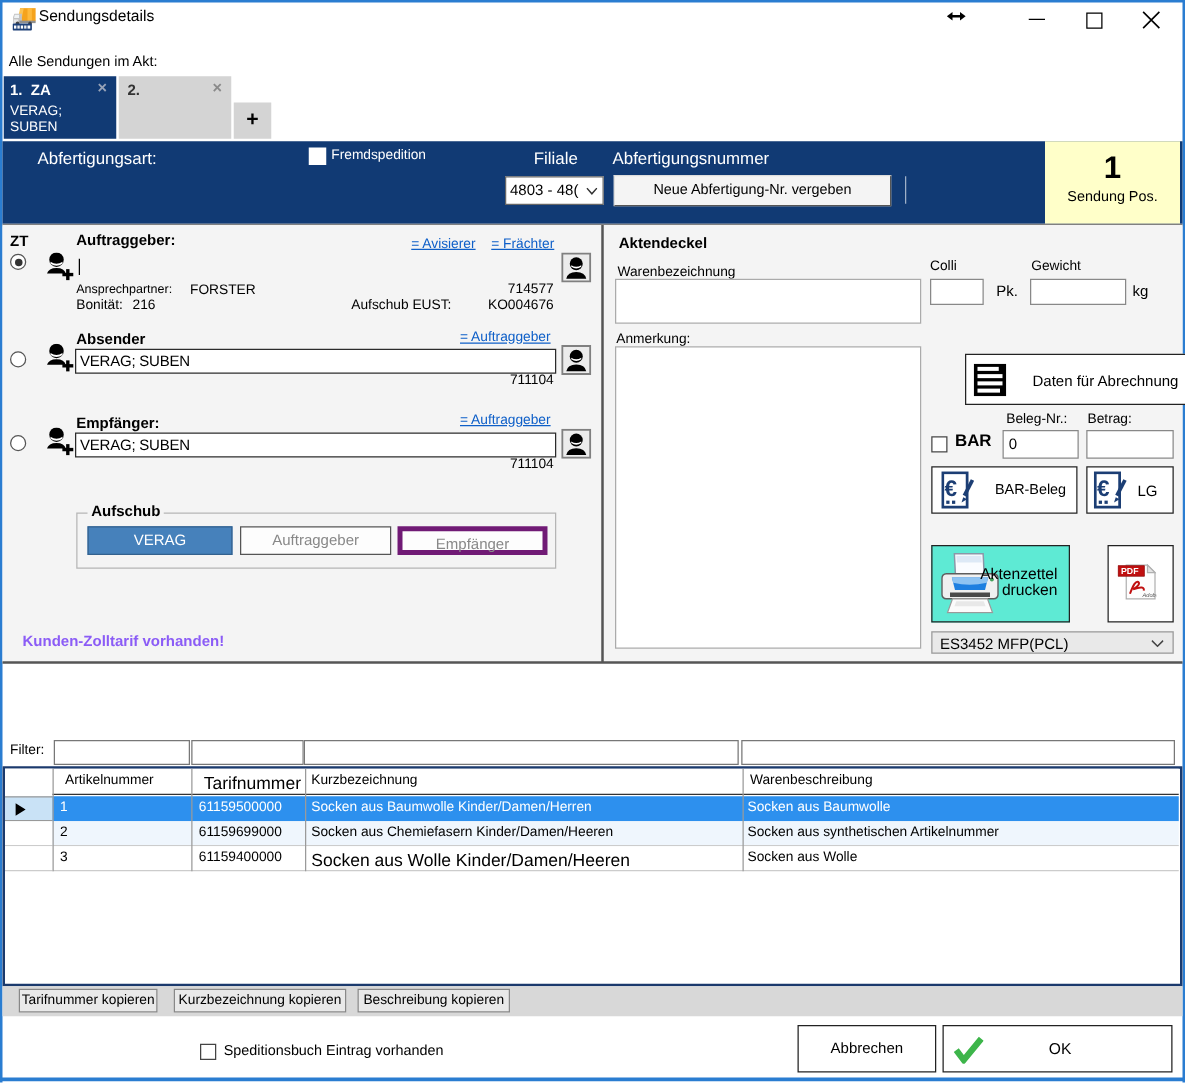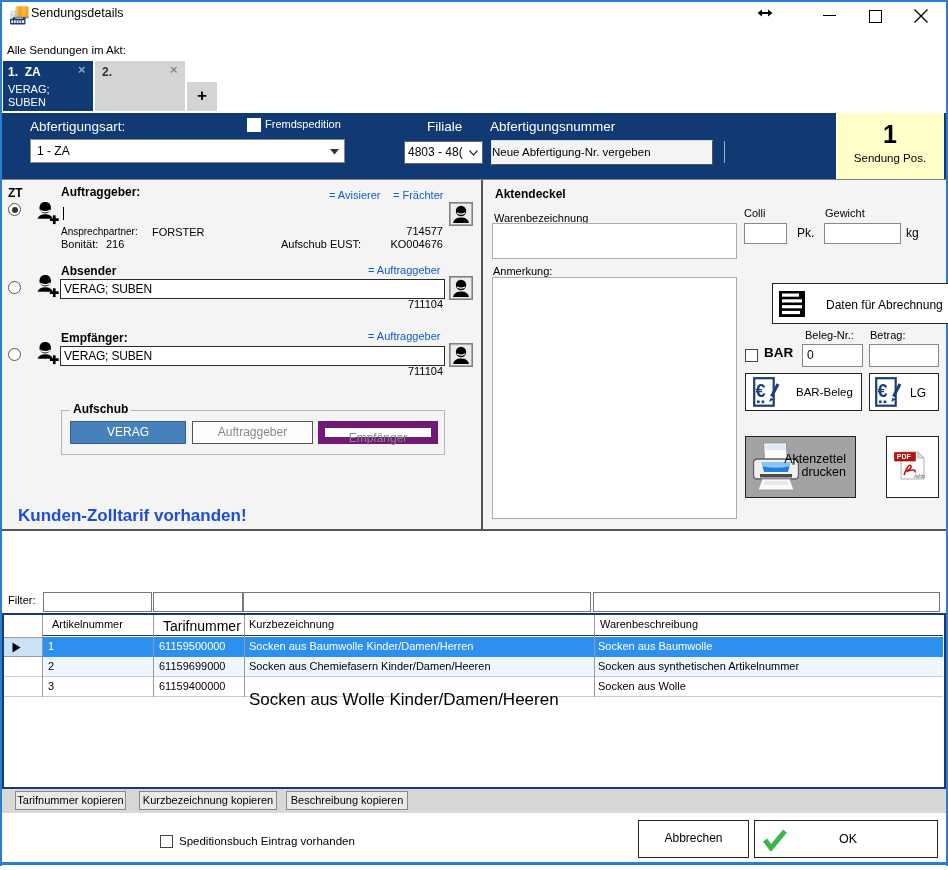--- a/index.html
+++ b/index.html
@@ -1,20 +1,20 @@
 <!DOCTYPE html>
 <html><head>
 <meta charset="utf-8">
 <style>
   * { margin:0; padding:0; box-sizing:border-box; }
   html,body { width:948px; height:870px; background:#fff; font-family:"Liberation Sans", sans-serif; }
   #win { position:absolute; left:0; top:0; width:948px; height:870px; background:#fff; overflow:hidden; }
   .abs { position:absolute; }
   .lbl { position:absolute; white-space:nowrap; }
-  .link { color:#0e5fc8; font-size:11px; }
+  .link { color:#0e5fc8; text-decoration:underline; font-size:11px; }
   .navy { background:#113a74; }
   .inp { position:absolute; background:#fff; border:1px solid #2b2b2b; font-size:12px; letter-spacing:-0.18px; color:#000; padding:2px 3px; }
 </style>
 </head>
 <body>
 <div id="win">
 
   <div class="abs" style="left:0;top:0;width:948px;height:2px;background:#2a7dd1"></div>
   <div class="abs" style="left:0;top:0;width:2px;height:866px;background:#2a7dd1"></div>
   <div class="abs" style="right:0;top:0;width:2px;height:866px;background:#2a7dd1"></div>
@@ -62,35 +62,29 @@
   <div class="abs" style="left:95px;top:61px;width:90px;height:50px;background:#d4d4d4">
     <div class="lbl" style="left:7px;top:4px;font-size:12px;font-weight:bold;color:#333">2.</div>
     <div class="lbl" style="left:75px;top:1px;font-size:13px;color:#8a8a8a;font-weight:bold">×</div>
   </div>
   <div class="abs" style="left:187px;top:82px;width:30px;height:29px;background:#d4d4d4;text-align:center;font-size:17px;font-weight:bold;line-height:27px">+</div>
 
   <div class="abs navy" style="left:2px;top:113px;width:944px;height:66px"></div>
   <div class="lbl" style="left:30px;top:119px;font-size:13.5px;color:#fff">Abfertigungsart:</div>
   <div class="abs" style="left:247px;top:118px;width:14px;height:14px;background:#fff"></div>
   <div class="lbl" style="left:265px;top:118px;font-size:11px;color:#fff">Fremdspedition</div>
-  <div class="abs" style="left:30px;top:139px;width:315px;height:24px;background:#fff;border:1px solid #8a8a8a">
-    <div class="lbl" style="left:6px;top:4px;font-size:12px">1 - ZA</div>
-    <svg class="abs" style="right:5px;top:9px" width="9" height="6" viewBox="0 0 9 6">
-        <path d="M0 0 L9 0 L4.5 5.5 Z" fill="#333"></path>
-      </svg>
-  </div>
   <div class="lbl" style="left:427px;top:119px;font-size:13.5px;color:#fff">Filiale</div>
   <div class="abs" style="left:404px;top:141px;width:79px;height:23px;background:#fff;border:1px solid #666">
     <div class="lbl" style="left:3px;top:3px;font-size:12px">4803 - 48(</div>
     <svg class="abs" style="right:4px;top:8px" width="9" height="6" viewBox="0 0 9 6">
         <path d="M0.5 0.5 L4.5 5 L8.5 0.5" stroke="#333" stroke-width="1.2" fill="none"></path>
       </svg>
   </div>
   <div class="lbl" style="left:490px;top:119px;font-size:13.5px;color:#fff">Abfertigungsnummer</div>
-  <div class="abs" style="left:491px;top:140px;width:222px;height:25px;background:#f4f4f4;border:1px solid #ddd;border-right-color:#555;border-bottom-color:#555;font-size:11.5px;text-align:left;line-height:22px">Neue Abfertigung-Nr. vergeben</div>
+  <div class="abs" style="left:491px;top:140px;width:222px;height:25px;background:#f4f4f4;border:1px solid #ddd;border-right-color:#555;border-bottom-color:#555;font-size:11.5px;text-align:center;line-height:22px">Neue Abfertigung-Nr. vergeben</div>
   <div class="abs" style="left:724px;top:141px;width:1px;height:22px;background:#9fb0c8"></div>
   <div class="abs" style="left:836px;top:113px;width:108px;height:66px;background:#ffffc9">
     <div class="lbl" style="left:0;top:9px;width:108px;text-align:center;font-size:25px;font-weight:bold;line-height:25px">1</div>
     <div class="lbl" style="left:0;top:39px;width:108px;text-align:center;font-size:11.5px">Sendung Pos.</div>
   </div>
 
   <div class="abs" style="left:2px;top:179px;width:944px;height:1.5px;background:#808080"></div>
   <div class="abs" style="left:2px;top:180px;width:944px;height:350px;background:#f4f4f4"></div>
   <div class="abs" style="left:481px;top:180px;width:1.5px;height:350px;background:#555"></div>
   <div class="abs" style="left:2px;top:529px;width:944px;height:1.5px;background:#555"></div>
@@ -159,23 +153,23 @@
     <circle cx="12" cy="9" r="5.2" fill="#000"></circle>
     <path d="M8 10.2 Q12 12.6 16 10.2 L16 11.4 Q12 14 8 11.4 Z" fill="#fff"></path>
     <path d="M4 21 Q5 15.5 12 15.5 Q19 15.5 20 21 Z" fill="#000"></path>
   </svg>
   <div class="lbl" style="left:403px;top:365px;width:40px;text-align:right;font-size:11px">711104</div>
 
   <div class="abs" style="left:61px;top:410px;width:384px;height:45px;border:1px solid #b5b5b5"></div>
   <div class="lbl" style="left:70px;top:402px;font-size:12px;font-weight:bold;background:#f4f4f4;padding:0 3px">Aufschub</div>
   <div class="abs" style="left:70px;top:421px;width:116px;height:23px;background:#4681bb;border:1px solid #33618e;color:#fff;font-size:12px;text-align:center;line-height:21px">VERAG</div>
   <div class="abs" style="left:192px;top:421px;width:121px;height:23px;background:#fdfdfd;border:1px solid #555;color:#888;font-size:12px;text-align:center;line-height:21px">Auftraggeber</div>
-  <div class="abs" style="left:318px;top:421px;width:120px;height:23px;background:#fdfdfd;border:7px solid #701a75;color:#888;font-size:12px;text-align:center;line-height:21px">Empfänger</div>
-
-  <div class="lbl" style="left:18px;top:506px;font-size:17px;font-weight:bold;color:#1d4ed8">Kunden-Zolltarif vorhanden!</div>
+  <div class="abs" style="left:318px;top:421px;width:120px;height:23px;background:#fdfdfd;border:4px solid #701a75;color:#888;font-size:12px;text-align:center;line-height:21px">Empfänger</div>
+
+  <div class="lbl" style="left:18px;top:506px;font-size:12px;font-weight:bold;color:#8b5cf6">Kunden-Zolltarif vorhanden!</div>
 
   <div class="lbl" style="left:495px;top:187px;font-size:12px;font-weight:bold">Aktendeckel</div>
   <div class="lbl" style="left:494px;top:212px;font-size:11px">Warenbezeichnung</div>
   <div class="abs" style="left:492px;top:223px;width:245px;height:36px;background:#fff;border:1px solid #ababab"></div>
   <div class="lbl" style="left:744px;top:207px;font-size:11px">Colli</div>
   <div class="lbl" style="left:825px;top:207px;font-size:11px">Gewicht</div>
   <div class="abs" style="left:744px;top:223px;width:43px;height:21px;background:#fff;border:1px solid #888"></div>
   <div class="lbl" style="left:797px;top:226px;font-size:12px">Pk.</div>
   <div class="abs" style="left:824px;top:223px;width:77px;height:21px;background:#fff;border:1px solid #888"></div>
   <div class="lbl" style="left:906px;top:226px;font-size:12px">kg</div>
@@ -216,21 +210,21 @@
       <rect x="1.2" y="1.2" width="19.5" height="27.5" fill="#fff" stroke="#1c3e74" stroke-width="2.2"></rect>
       <text x="2.6" y="20" font-size="18" font-weight="bold" fill="#1c3e74" font-family="Liberation Sans">€</text>
       <path d="M25 7 L18.5 19.5" stroke="#1c3e74" stroke-width="3"></path>
       <path d="M17.6 20.8 l3 1.6 l-4.4 2.6 Z" fill="#1c3e74"></path>
       <rect x="4" y="23.5" width="2.6" height="2.6" fill="#1c3e74"></rect>
       <rect x="8.6" y="23.5" width="2.6" height="2.6" fill="#1c3e74"></rect>
     </svg>
     <div class="lbl" style="left:40px;top:12px;font-size:12px">LG</div>
   </div>
 
-  <div class="abs" style="left:745px;top:436px;width:111px;height:62px;background:#a3a3a3;border:1.5px solid #222">
+  <div class="abs" style="left:745px;top:436px;width:111px;height:62px;background:#5eead4;border:1.5px solid #222">
     <svg class="abs" style="left:7px;top:5px" width="46" height="49" viewBox="0 0 46 49">
       <path d="M10.5 1 L33.5 1 L34.5 21 L11.5 21 Z" fill="#fafcff" stroke="#8a97a8" stroke-width="1.2"></path>
       <path d="M12 2.5 L32 2.5 L32.5 8 L12.5 8 Z" fill="#dde9f6"></path>
       <path d="M4 17 h38 a3.5 3.5 0 0 1 3.5 3.5 v13 a3.5 3.5 0 0 1 -3.5 3.5 h-38 a3.5 3.5 0 0 1 -3.5 -3.5 v-13 a3.5 3.5 0 0 1 3.5 -3.5 Z" fill="#f0f0f0" stroke="#5d5d5d" stroke-width="1.3"></path>
       <path d="M8.5 20 h29 l-2.5 10 h-24 Z" fill="#1e7fe0"></path>
       <path d="M8.5 20 h29 l-1 4.2 q-14 3 -27 0 Z" fill="#8ec3f2"></path>
       <circle cx="40.5" cy="21.5" r="1.6" fill="#44a05a"></circle>
       <path d="M7 32 h32 v3.5 h-32 Z" fill="#4a4a4a"></path>
       <path d="M9 37 L37 37 L41 48 L5 48 Z" fill="#fbfbfb" stroke="#9a9a9a"></path>
       <path d="M12 39 L34 39 L35.5 43 L10.5 43 Z" fill="#e8e8e8"></path>
@@ -240,20 +234,26 @@
   <div class="abs" style="left:886px;top:436px;width:53px;height:62px;background:#fff;border:1.5px solid #222">
     <svg class="abs" style="left:7px;top:14px" width="31" height="29" viewBox="0 0 31 29">
       <path d="M7 1 L24 1 L30 7 L30 28 L7 28 Z" fill="#fdfdfd" stroke="#b0b0b0"></path>
       <path d="M24 1 L24 7 L30 7 Z" fill="#e3e3e3" stroke="#b0b0b0"></path>
       <rect x="0.5" y="1.5" width="21" height="8.5" fill="#c00f0f"></rect>
       <path d="M0.5 1.5 h21 v8.5 h-21 Z" fill="none" stroke="#8d0b0b" stroke-width="0.6"></path>
       <text x="2.8" y="8.4" font-size="7" font-weight="bold" fill="#fff" font-family="Liberation Sans">PDF</text>
       <path d="M10 24 Q14 13 16.5 14.5 Q19 16.5 12.5 20.5 Q22 17 21 21.5" stroke="#c00f0f" stroke-width="1.6" fill="none"></path>
       <text x="20" y="26.5" font-size="4.5" fill="#555" font-family="Liberation Sans" font-style="italic">Adobe</text>
     </svg>
+  </div>
+  <div class="abs" style="left:745px;top:505px;width:194px;height:18px;background:#e9e9e9;border:1px solid #999">
+    <div class="lbl" style="left:6px;top:2px;font-size:12px">ES3452 MFP(PCL)</div>
+    <svg class="abs" style="right:7px;top:6px" width="10" height="6" viewBox="0 0 10 6">
+        <path d="M0.5 0.5 L5 5 L9.5 0.5" stroke="#444" stroke-width="1.2" fill="none"></path>
+      </svg>
   </div>
 
   <div class="lbl" style="left:8px;top:594px;font-size:11px">Filter:</div>
   <div class="abs" style="left:43px;top:592px;width:109px;height:20px;background:#fff;border:1px solid #777"></div>
   <div class="abs" style="left:153px;top:592px;width:90px;height:20px;background:#fff;border:1px solid #777"></div>
   <div class="abs" style="left:243px;top:592px;width:348px;height:20px;background:#fff;border:1px solid #777"></div>
   <div class="abs" style="left:593px;top:592px;width:347px;height:20px;background:#fff;border:1px solid #777"></div>
 
   <div class="abs" style="left:2px;top:613px;width:944px;height:176px;background:#fff;border:2.5px solid #1b3a6d">
 
@@ -279,21 +279,21 @@
     <div class="abs" style="left:38px;top:42px;width:901px;height:20px;background:#eff6fd;border-bottom:1px solid #ccc">
       <div class="lbl" style="left:6px;top:3px;font-size:11px">2</div>
       <div class="lbl" style="left:117px;top:3px;font-size:11px">61159699000</div>
       <div class="lbl" style="left:207px;top:3px;font-size:11px">Socken aus Chemiefasern Kinder/Damen/Heeren</div>
       <div class="lbl" style="left:556px;top:3px;font-size:11px">Socken aus synthetischen Artikelnummer</div>
     </div>
     <div class="abs" style="left:0px;top:62px;width:38px;height:20px;background:#fff;border-bottom:1px solid #ccc"></div>
     <div class="abs" style="left:38px;top:62px;width:901px;height:20px;background:#fff;border-bottom:1px solid #ccc">
       <div class="lbl" style="left:6px;top:3px;font-size:11px">3</div>
       <div class="lbl" style="left:117px;top:3px;font-size:11px">61159400000</div>
-      <div class="lbl" style="left:207px;top:13px;font-size:17px">Socken aus Wolle Kinder/Damen/Heeren</div>
+      <div class="lbl" style="left:207px;top:3px;font-size:14px">Socken aus Wolle Kinder/Damen/Heeren</div>
       <div class="lbl" style="left:556px;top:3px;font-size:11px">Socken aus Wolle</div>
     </div>
 
     <div class="abs" style="left:38px;top:0;width:1px;height:82px;background:#9a9a9a"></div>
     <div class="abs" style="left:149px;top:0;width:1px;height:82px;background:#9a9a9a"></div>
     <div class="abs" style="left:240px;top:0;width:1px;height:82px;background:#9a9a9a"></div>
     <div class="abs" style="left:590px;top:0;width:1px;height:82px;background:#9a9a9a"></div>
   </div>
 
   <div class="abs" style="left:2px;top:789px;width:944px;height:24px;background:#d8d8d8"></div>

